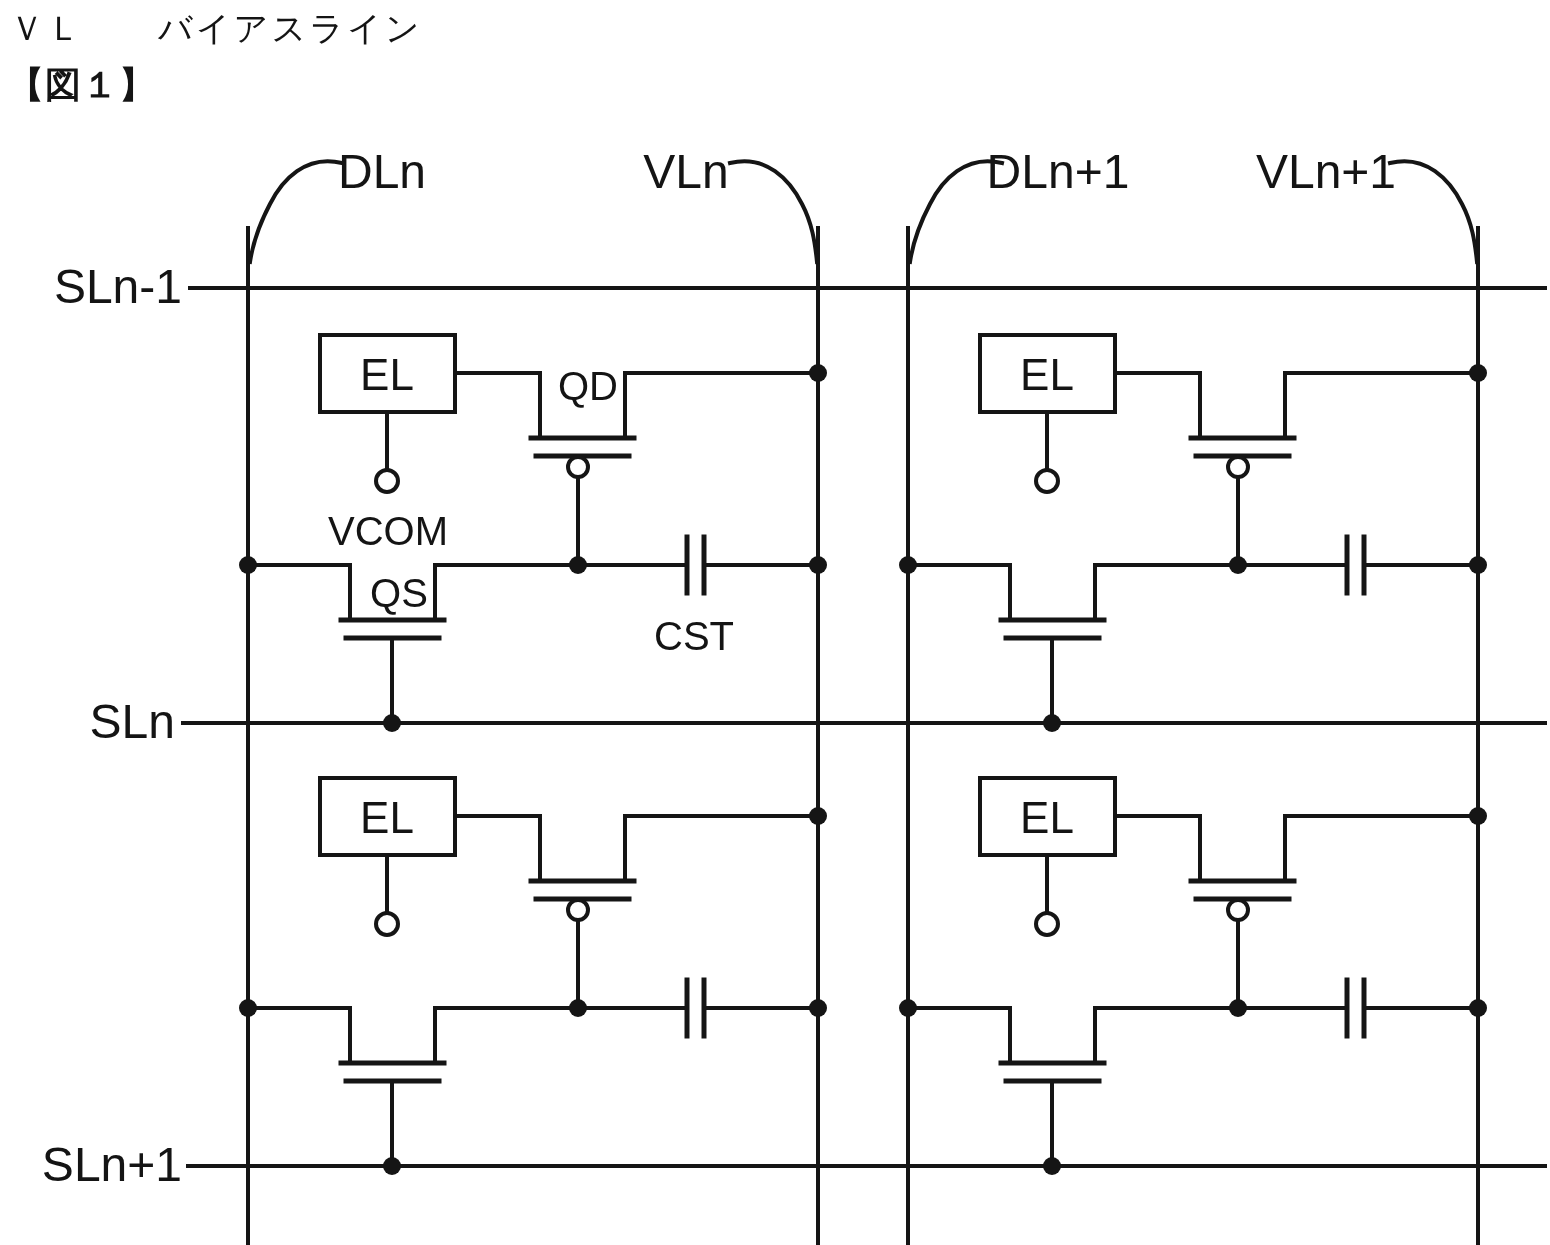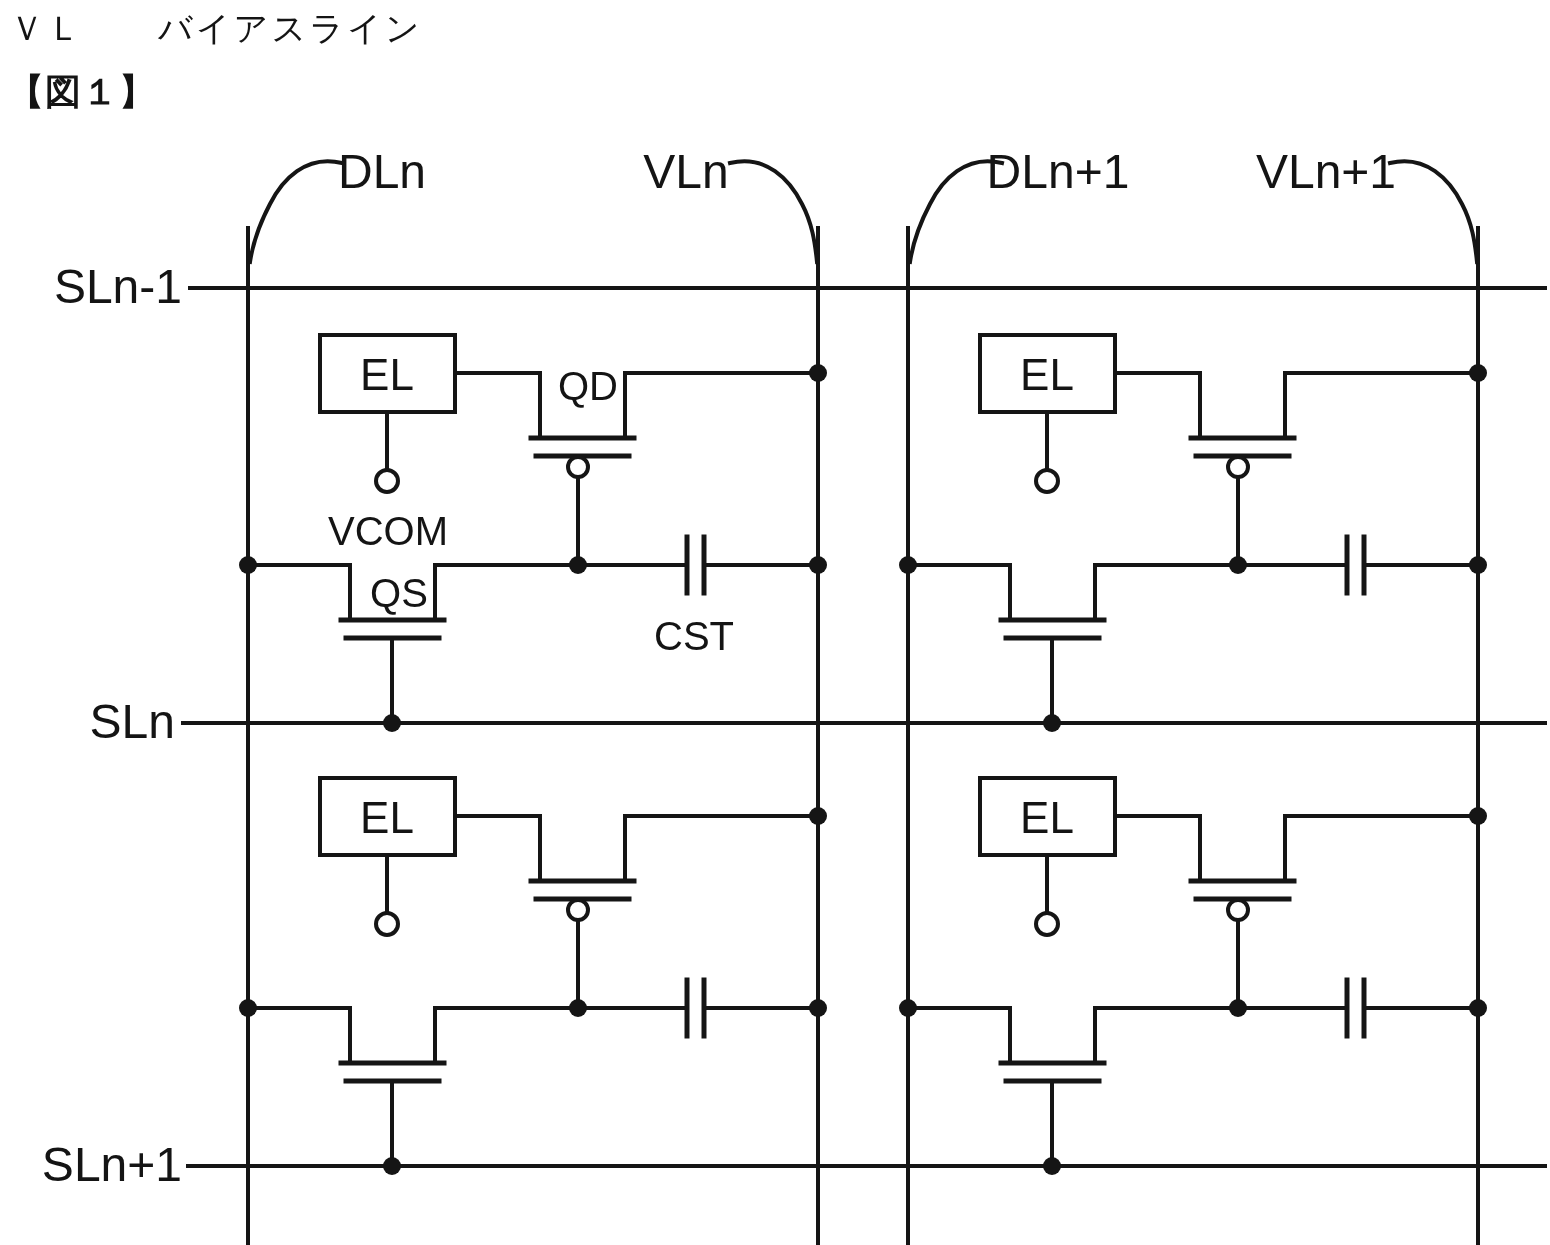--- a/index.html
+++ b/index.html
@@ -21,21 +21,21 @@
     left: 10px;
     top: 6px;
     font-size: 34px;
     font-weight: 500;
     letter-spacing: 3px;
     white-space: pre;
   }
   .figcap {
     position: absolute;
     left: 8px;
-    top: 68px;
+    top: 61px;
     font-size: 36px;
     font-weight: 600;
     letter-spacing: 1px;
   }
   svg.circuit {
     position: absolute;
     left: 0;
     top: 0;
   }
   .wire {

